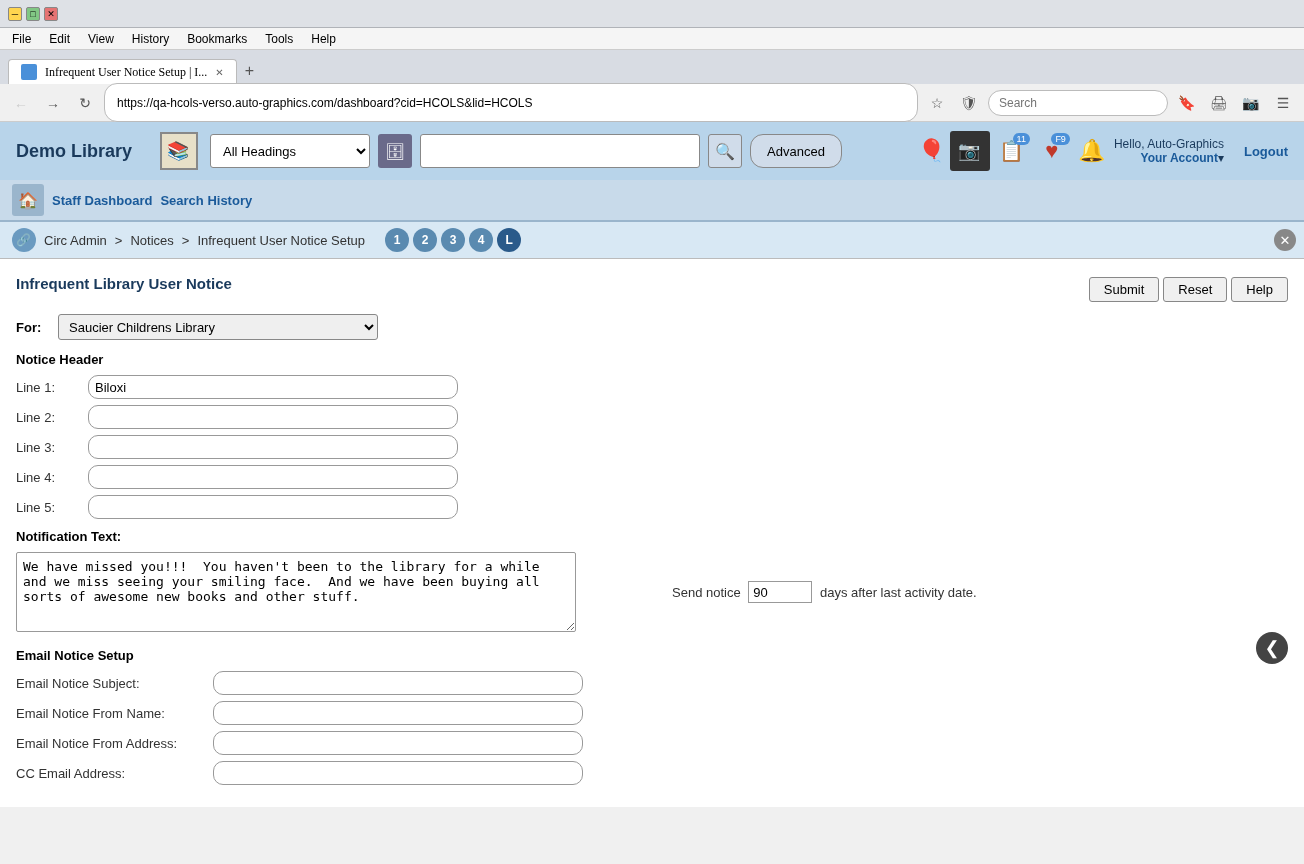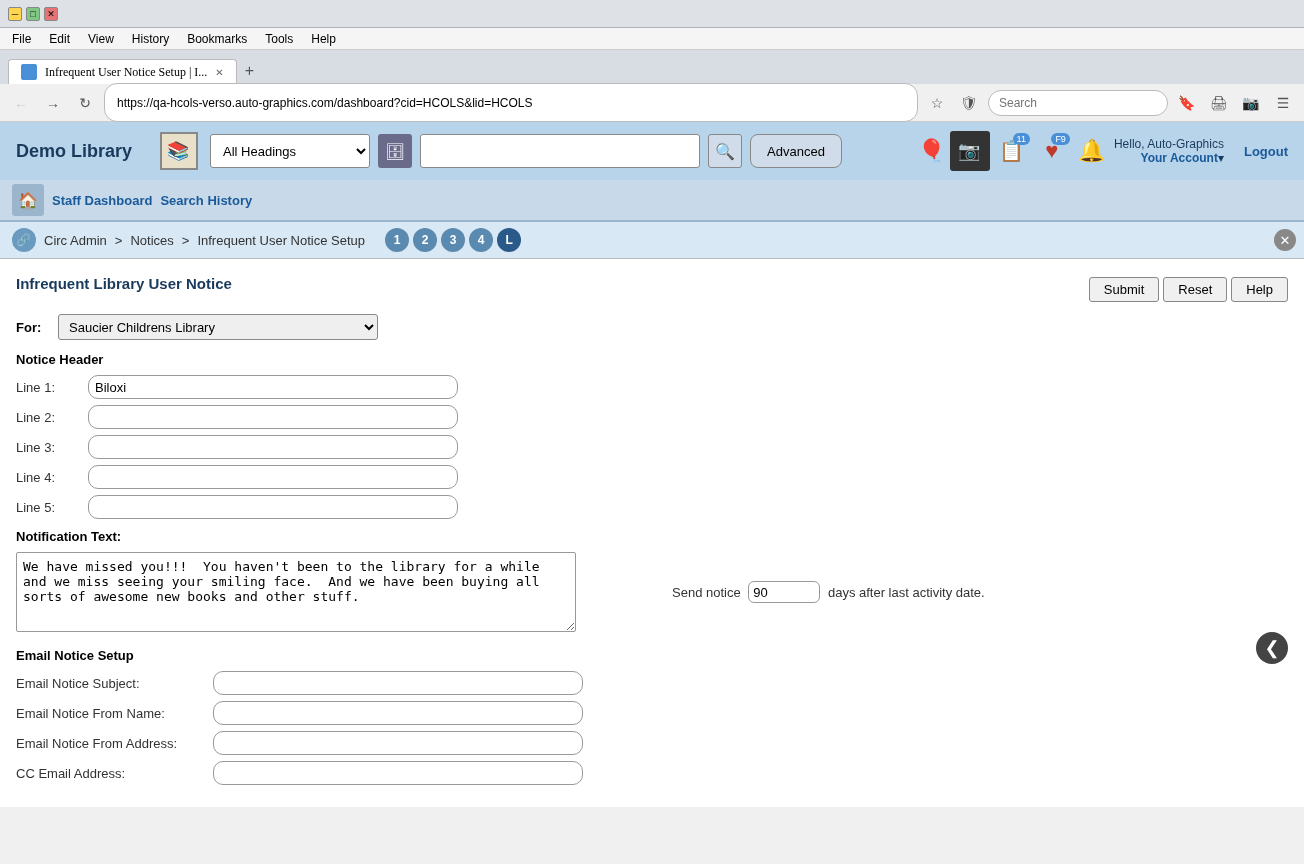--- a/index.html
+++ b/index.html
@@ -168,21 +168,21 @@
       border-radius: 3px;
       cursor: pointer;
       display: flex; align-items: center; justify-content: center;
       font-size: 16px;
     }
     .advanced-btn {
       height: 34px;
       padding: 0 16px;
       background: #d0dcea;
       border: 1px solid #888;
-      border-radius: 8px;
+      border-radius: 13px;
       cursor: pointer;
       font-size: 13px;
     }
     .badge {
       position: absolute;
       top: 0; right: 0;
       background: #4a90d9;
       color: white;
       font-size: 9px;
       padding: 1px 4px;
@@ -367,24 +367,24 @@
     }
     .send-notice-area {
       display: flex;
       flex-direction: column;
       justify-content: center;
       padding-left: 80px;
       font-size: 13px;
       color: #333;
     }
     .days-input {
-      width: 72px;
+      width: 64px;
       height: 22px;
       border: 1px solid #999;
-      border-radius: 6px;
+      border-radius: 0;
       padding: 0 4px;
       font-size: 13px;
       display: inline-block;
       margin: 0 4px;
     }
     .email-section {
       margin-top: 16px;
     }
     .back-btn {
       position: fixed;

